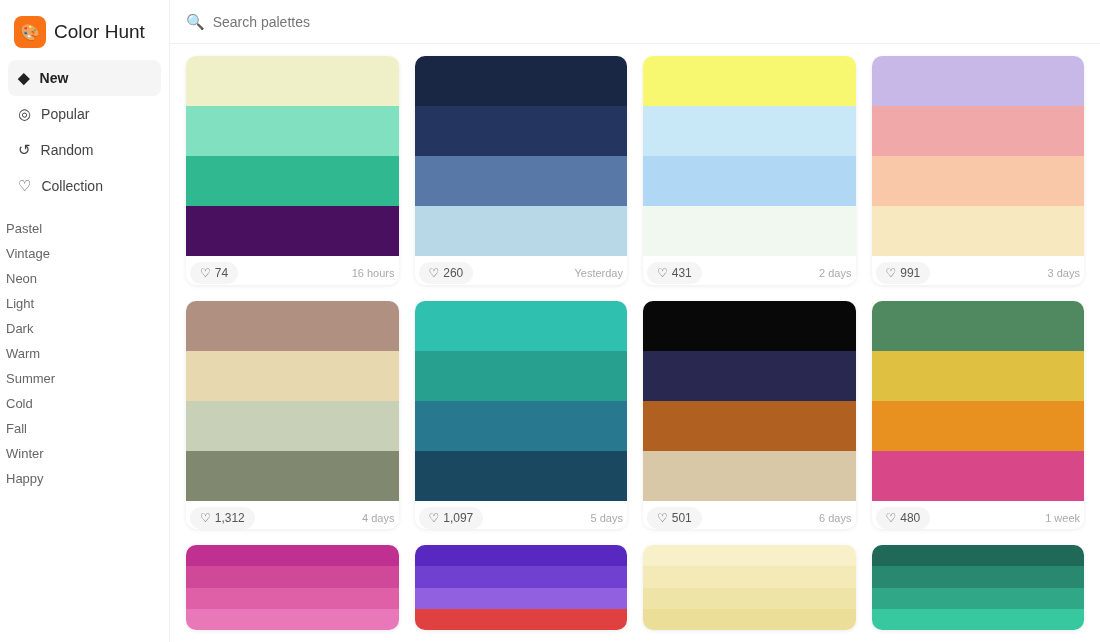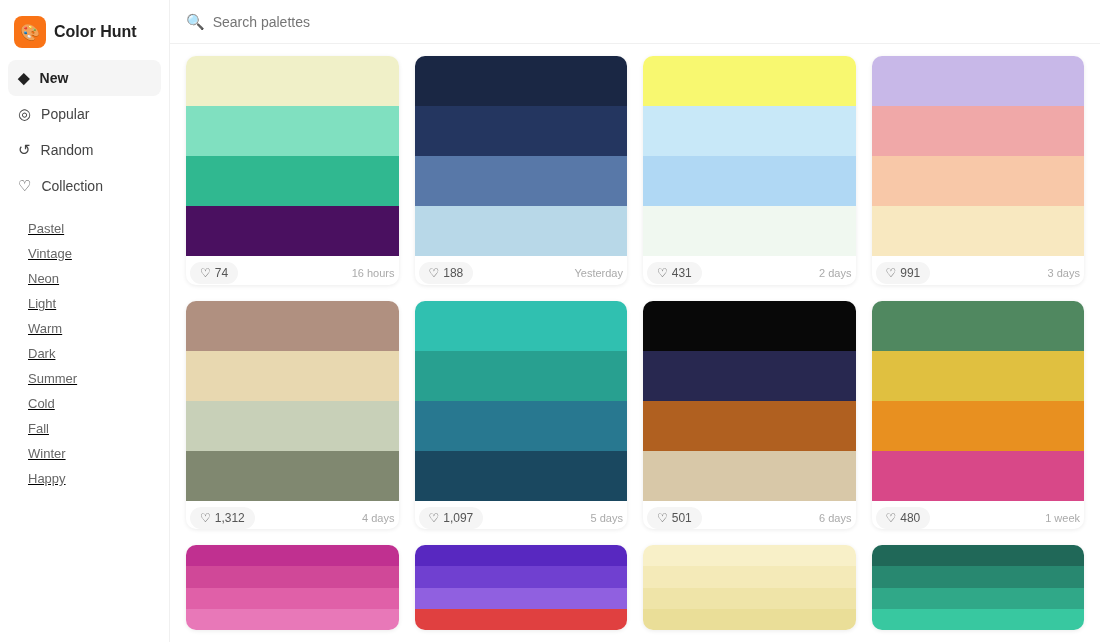--- a/index.html
+++ b/index.html
@@ -23,43 +23,42 @@
     }
     .logo-icon {
       width: 32px;
       height: 32px;
       background: #f97316;
       border-radius: 8px;
       display: flex; align-items: center; justify-content: center;
       color: white; font-size: 16px;
     }
     .logo-text {
-      font-size: 16px;
-      font-weight: 700;
+      font-size: 19px;
+      font-weight: 400;
       color: #222;
     }
     .nav-main { padding: 0 8px; }
     .nav-item {
       display: flex; align-items: center; gap: 10px;
       padding: 9px 10px;
       border-radius: 8px;
       cursor: pointer;
       font-size: 14px;
       color: #444;
       font-weight: 500;
     }
     .nav-item.active {
       background: #f5f5f5;
       color: #222;
       font-weight: 600;
     }
     .nav-icon { font-size: 15px; }
     .tag-section {
-      padding: 12px 10px 4px 22px;
-      text-decoration: underline;
+      padding: 12px 10px 4px 0;
     }
     .tag-item {
       display: block;
       padding: 5px 6px;
       font-size: 13px;
       color: #666;
       cursor: pointer;
       border-radius: 5px;
     }
 
@@ -164,22 +163,22 @@
       <span class="nav-icon">♡</span>
       <span>Collection</span>
     </div>
   </div>
 
   <div class="tag-section">
     <span class="tag-item">Pastel</span>
     <span class="tag-item">Vintage</span>
     <span class="tag-item">Neon</span>
     <span class="tag-item">Light</span>
+    <span class="tag-item">Dark</span>
     <span class="tag-item">Warm</span>
-    <span class="tag-item">Dark</span>
     <span class="tag-item">Summer</span>
     <span class="tag-item">Cold</span>
     <span class="tag-item">Fall</span>
     <span class="tag-item">Winter</span>
     <span class="tag-item">Happy</span>
   </div>
 </div>
 
 <div class="main">
   <div class="search-bar">
@@ -203,21 +202,21 @@
     </div>
 
     <div class="palette-card">
       <div class="palette-colors">
         <div class="swatch" style="background:#1a2744"></div>
         <div class="swatch" style="background:#243660"></div>
         <div class="swatch" style="background:#5878a8"></div>
         <div class="swatch" style="background:#b8d8e8"></div>
       </div>
       <div class="palette-meta">
-        <button class="like-btn">♡ <span>188</span></button>
+        <button class="like-btn">♡ <span>260</span></button>
         <span class="time-label">Yesterday</span>
       </div>
     </div>
 
     <div class="palette-card">
       <div class="palette-colors">
         <div class="swatch" style="background:#f8f870"></div>
         <div class="swatch" style="background:#c8e8f8"></div>
         <div class="swatch" style="background:#b0d8f4"></div>
         <div class="swatch" style="background:#f0f8f0"></div>

